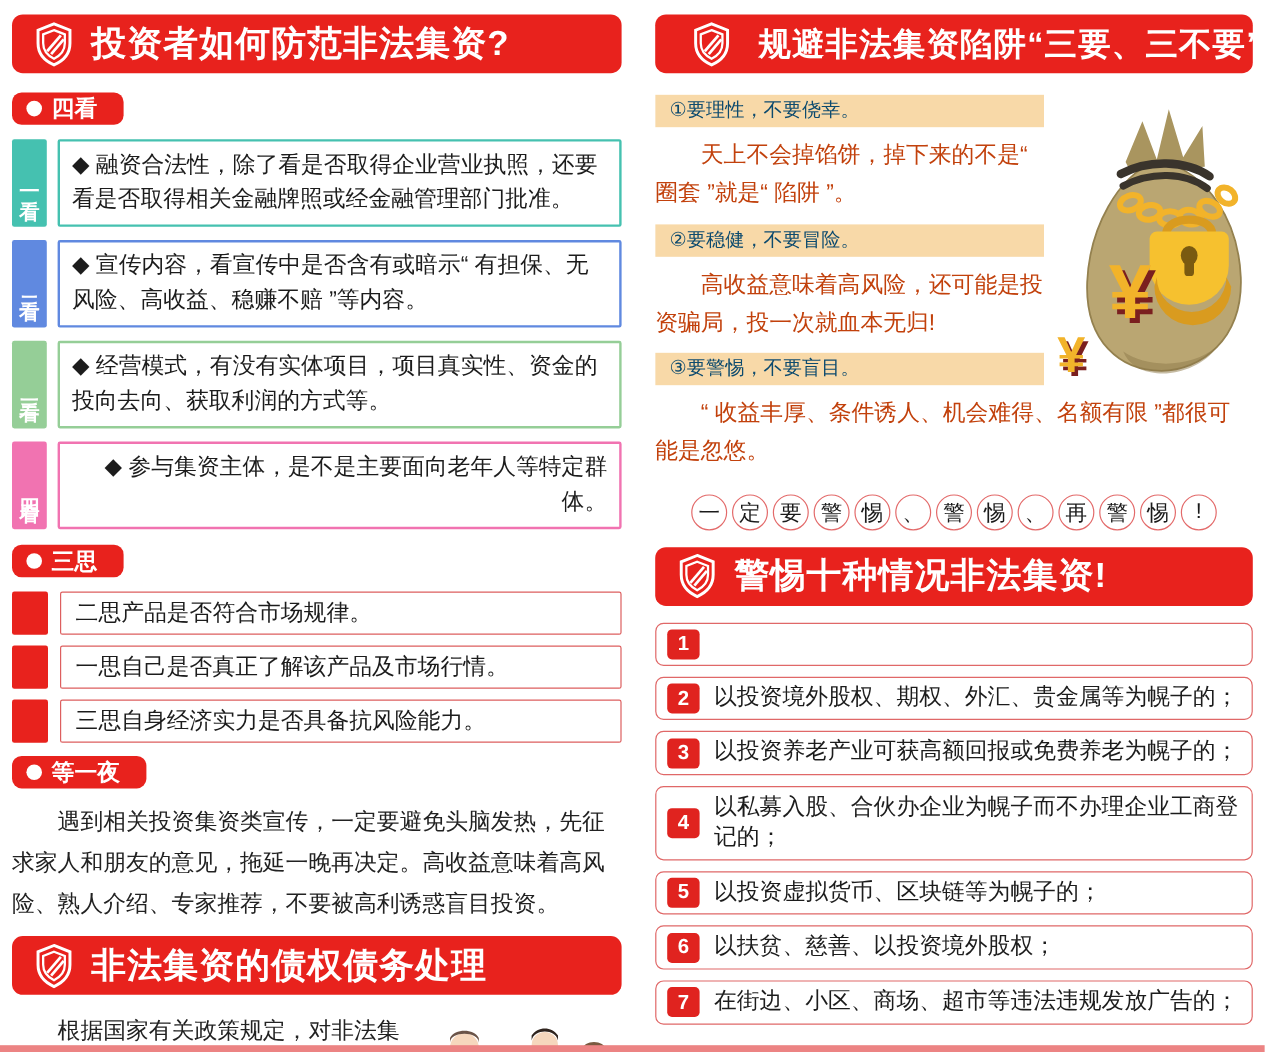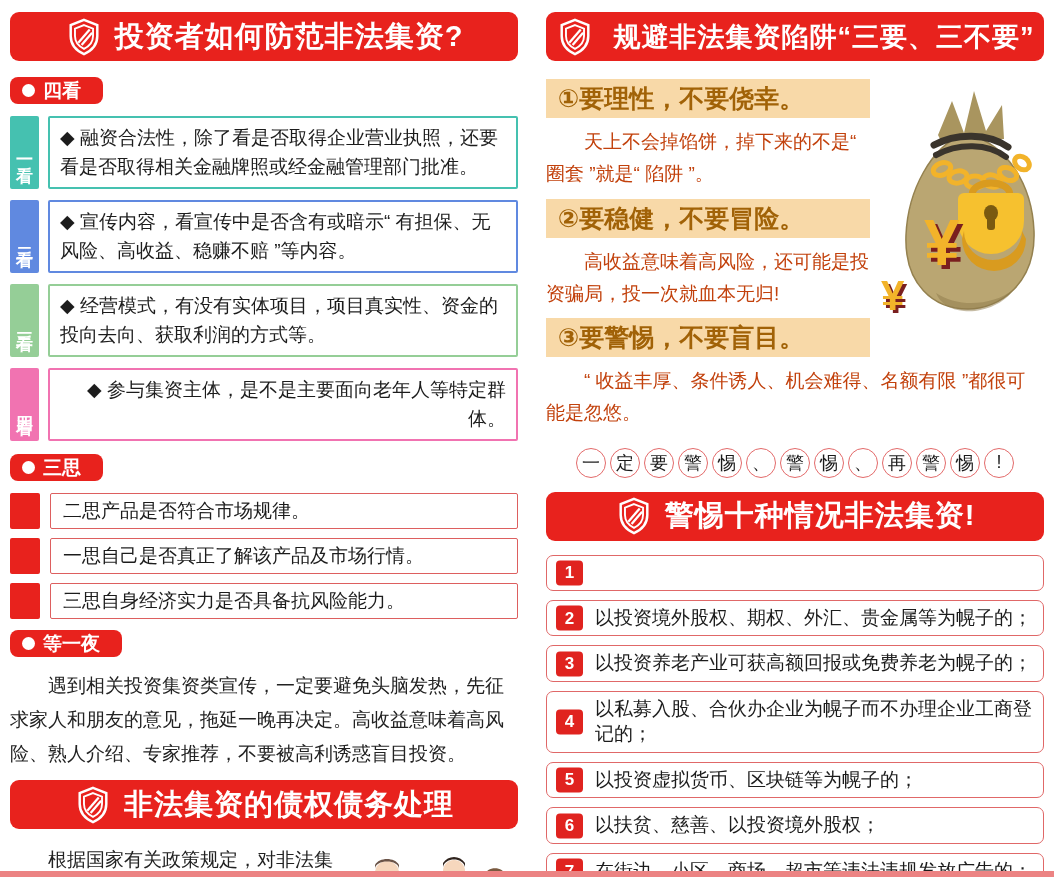--- a/index.html
+++ b/index.html
@@ -9,21 +9,21 @@
     background:#ffffff; color:#1c1c1c; position:relative; overflow:hidden;
   }
   .page { display:flex; padding:12px 10px 0 10px; gap:28px; }
   .col-left  { width:508px; flex:0 0 508px; }
   .col-right { width:498px; flex:0 0 498px; }
 
   
   .sec-header {
     background:#e8221d; border-radius:9px; color:#fff;
     display:flex; align-items:center; gap:12px;
-    height:49px; padding:0 16px; margin-bottom:14px;justify-content:center;
+    height:49px; padding:0 16px; margin-bottom:14px;
   }
   .sec-header .title { font-size:29px; font-weight:bold; letter-spacing:1px; white-space:nowrap; }
   .shield { width:38px; height:38px; flex:0 0 38px; }
 
   
   .badge {
     background:#e8221d; border-radius:8px; color:#fff; display:inline-flex;
     align-items:center; gap:8px; height:27px; padding:0 22px 0 12px;
     font-size:19px; font-weight:bold; margin:2px 0 12px 0;
   }
@@ -53,21 +53,21 @@
 
   .para { font-size:19px; line-height:1.78; text-indent:2em; color:#222; margin-bottom:10px; }
 
   .debt-wrap { overflow:hidden; }
   .debt-illu { float:right; width:168px; height:132px; margin:2px 0 0 4px; }
 
   
   .tips-wrap { overflow:hidden; }
   .bag-illu { float:right; width:168px; height:238px; margin:8px 0 0 6px; }
   .tip-heading {
-    background:#f8d9a8; font-size:25px; font-weight:bold; color:#a16207;
+    background:#f8d9a8; font-size:16px; font-weight:normal; color:#0c4a6e;
     padding:3px 4px 3px 12px; margin:4px 0 8px 0; overflow:hidden;
   }
   .tip-body { font-size:19px; line-height:1.7; text-indent:2em; color:#c2410c; margin-bottom:8px; }
 
   .alert-row { display:flex; justify-content:center; gap:4px; margin:10px 0 14px 0; clear:both; }
   .alert-circle {
     width:30px; height:30px; border:1.5px solid #e36a6a; border-radius:50%;
     display:flex; align-items:center; justify-content:center;
     font-size:18px; color:#1a1a1a; background:#fff;
   }

